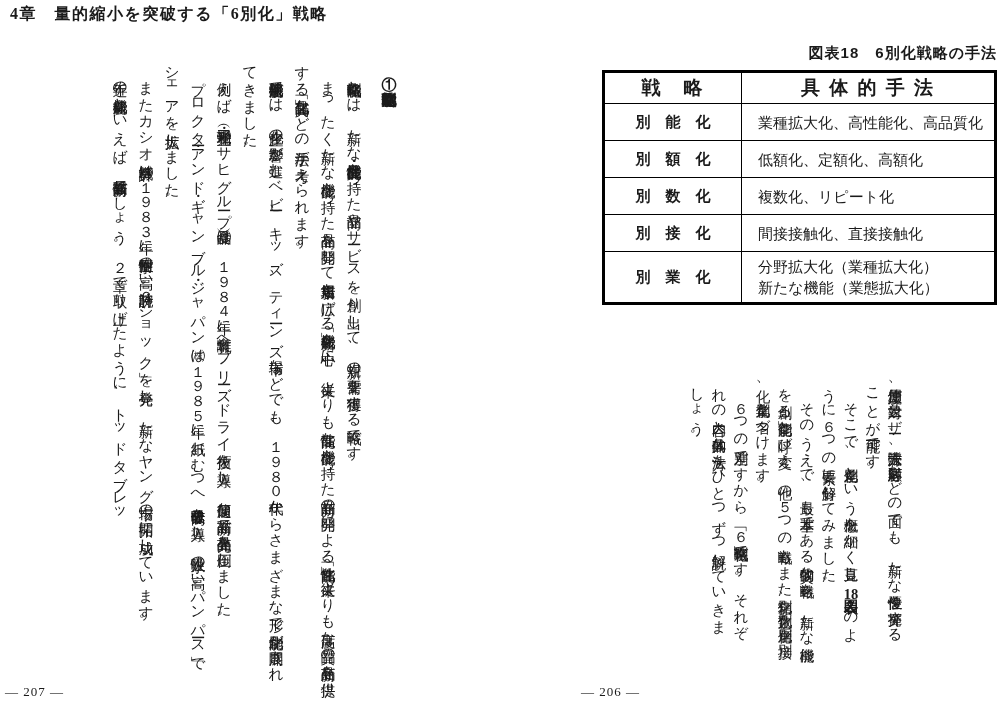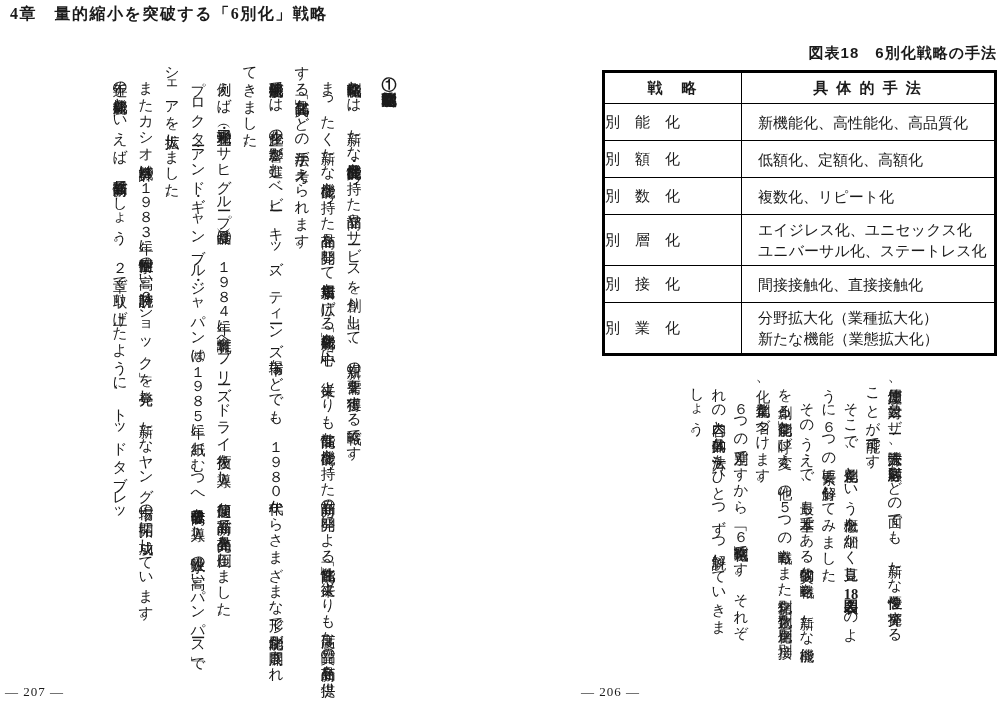--- a/index.html
+++ b/index.html
@@ -58,22 +58,22 @@
   .fig-table {
     position: absolute; left: 602px; top: 70px;
     width: 395px;
     border-collapse: collapse; table-layout: fixed;
     font-family: "Liberation Sans", "DejaVu Sans", sans-serif;
     border: 3px solid #000;
     background: #fff;
   }
   .fig-table th, .fig-table td { border: 1.5px solid #000; padding: 0; }
   .col-strategy { width: 136px; }
-  .fig-table thead th { height: 30px; font-size: 15px; font-weight: 600; letter-spacing: 2px; }
-  td.strat { font-size: 15px; font-weight: 400; }
+  .fig-table thead th { height: 30px; font-size: 19px; font-weight: 600; letter-spacing: 2px; }
+  td.strat { text-align: center; font-size: 15px; font-weight: 700; }
   td.methods { padding-left: 16px; font-size: 15px; }
   td.methods div { line-height: 21px; }
   tr.single td { height: 36px; }
   tr.double td { height: 50px; }
 
   
   .pagenum {
     position: absolute; top: 684px;
     font-size: 13px; letter-spacing: 1px; text-align: left;
   }
@@ -109,43 +109,36 @@
       <thead>
         <tr>
           <th class="col-strategy">戦　略</th>
           <th>具 体 的 手 法</th>
         </tr>
       </thead>
       <tbody>
         <tr class="single">
           <td class="strat">別　能　化</td>
           <td class="methods">
-              <div>新機能化、高性能化、高品質化</div>
+              <div>業種拡大化、高性能化、高品質化</div>
               <div></div>
             </td>
         </tr>
         <tr class="single">
           <td class="strat">別　額　化</td>
           <td class="methods">
               <div>低額化、定額化、高額化</div>
               <div></div>
             </td>
         </tr>
         <tr class="single">
           <td class="strat">別　数　化</td>
           <td class="methods">
               <div>複数化、リピート化</div>
               <div></div>
-            </td>
-        </tr>
-        <tr class="double">
-          <td class="strat">別　層　化</td>
-          <td class="methods">
-              <div>エイジレス化、ユニセックス化</div>
-              <div>ユニバーサル化、ステートレス化</div>
             </td>
         </tr>
         <tr class="single">
           <td class="strat">別　接　化</td>
           <td class="methods">
               <div>間接接触化、直接接触化</div>
               <div></div>
             </td>
         </tr>
         <tr class="double">

